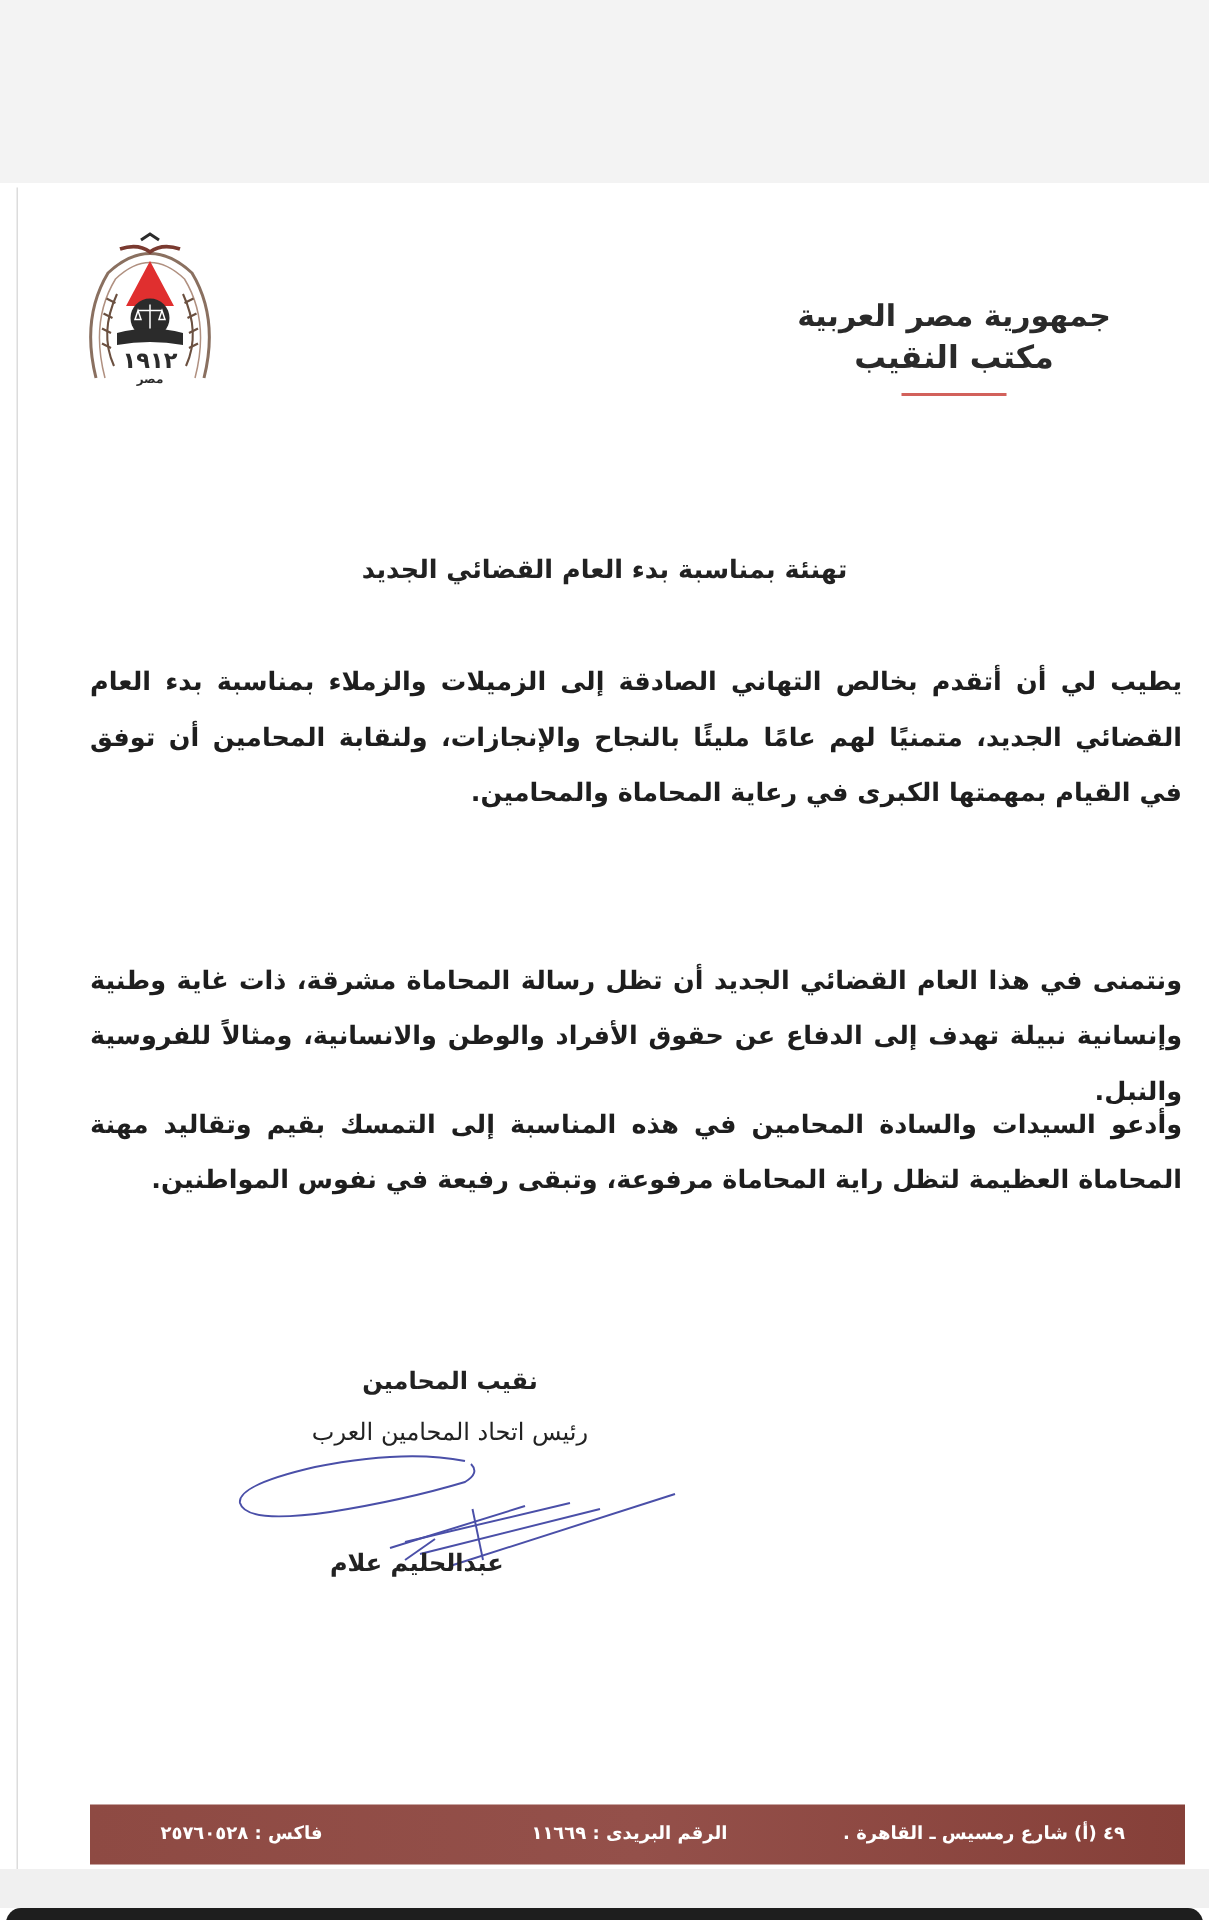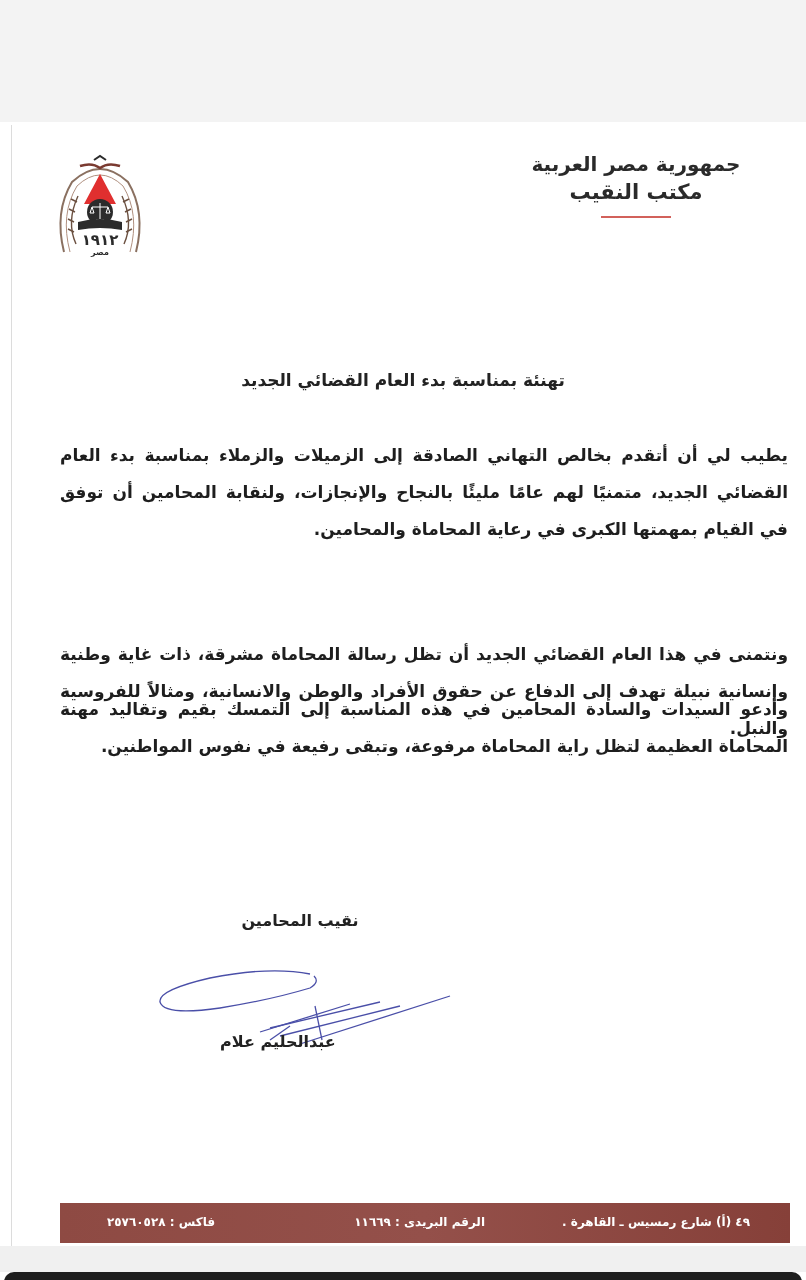--- a/index.html
+++ b/index.html
@@ -8,35 +8,35 @@
     background: #ffffff;
     font-family: "DejaVu Sans", "Liberation Sans", sans-serif;
     color: #1a1a1a;
   }
   .top-gray { position: absolute; left: 0; top: 0; width: 806px; height: 122px; background: #f3f3f3; }
   .left-rule { position: absolute; left: 11px; top: 125px; width: 1px; height: 1123px; background: #dcdcdc; }
   .bottom-strip { position: absolute; left: 0; top: 1246px; width: 806px; height: 26px; background: #f0f0f0; }
   .bottom-dark { position: absolute; left: 4px; top: 1272px; width: 798px; height: 12px; background: #1e1e1e; border-radius: 10px 10px 0 0; }
 
   .letterhead { position: absolute; right: 20px; top: 150px; width: 300px; text-align: center; direction: rtl; }
-  .lh-line1 { font-weight: bold; font-size: 20px; color: #2a2a2a; line-height: 28px; }
+  .lh-line1 { font-weight: bold; font-size: 20px; color: #2a2a2a; line-height: 28px; margin-top: 46px; }
   .lh-line2 { font-weight: bold; font-size: 22px; color: #8b3a34; line-height: 30px; }
   .lh-line3 { font-weight: bold; font-size: 21px; color: #2a2a2a; line-height: 28px; }
   .lh-rule { width: 70px; height: 2px; background: #d2615b; margin: 10px auto 0; }
 
   .logo { position: absolute; left: 50px; top: 152px; width: 100px; height: 112px; }
 
   .title { position: absolute; left: 0; top: 370px; width: 806px; text-align: center; direction: rtl;
            font-weight: bold; font-size: 17px; color: #222; }
 
   .body-text { position: absolute; left: 60px; width: 728px; direction: rtl; text-align: justify;
                font-weight: bold; font-size: 17px; line-height: 37px; color: #1e1e1e; }
   .p1 { top: 437px; }
   .p2 { top: 636px; }
-  .p3 { top: 691px; }
+  .p3 { top: 732px; }
 
   .signature { position: absolute; left: 150px; top: 910px; width: 300px; direction: rtl; text-align: center; }
   .sig-title { font-weight: bold; font-size: 16px; line-height: 22px; color: #222; }
   .sig-role { font-size: 16px; line-height: 30px; color: #222; margin-top: 8px; }
   .sig-name { position: absolute; left: 220px; top: 1032px; font-weight: bold; font-size: 16px; color: #222; direction: rtl; }
   .sig-scribble { position: absolute; left: 150px; top: 958px; width: 320px; height: 100px; }
 
   .footer { position: absolute; left: 60px; top: 1203px; width: 730px; height: 40px;
             background: linear-gradient(90deg, #8e4a43 0%, #94504a 50%, #864039 100%);
             direction: rtl; color: #ffffff; font-weight: bold; font-size: 12px; }
@@ -99,20 +99,21 @@
 </div>
 
 <div class="title">تهنئة بمناسبة بدء العام القضائي الجديد</div>
 
 <div class="body-text p1">يطيب لي أن أتقدم بخالص التهاني الصادقة إلى الزميلات والزملاء بمناسبة بدء العام القضائي الجديد، متمنيًا لهم عامًا مليئًا بالنجاح والإنجازات، ولنقابة المحامين أن توفق في القيام بمهمتها الكبرى في رعاية المحاماة والمحامين.</div>
 <div class="body-text p2">ونتمنى في هذا العام القضائي الجديد أن تظل رسالة المحاماة مشرقة، ذات غاية وطنية وإنسانية نبيلة تهدف إلى الدفاع عن حقوق الأفراد والوطن والانسانية، ومثالاً للفروسية والنبل.</div>
 <div class="body-text p3">وأدعو السيدات والسادة المحامين في هذه المناسبة إلى التمسك بقيم وتقاليد مهنة المحاماة العظيمة لتظل راية المحاماة مرفوعة، وتبقى رفيعة في نفوس المواطنين.</div>
 
 <div class="signature">
   <div class="sig-title">نقيب المحامين</div>
+  <div class="sig-role">رئيس اتحاد المحامين العرب</div>
 </div>
 
 <svg class="sig-scribble" viewBox="0 0 320 100">
   <g fill="none" stroke="#4a4fa8" stroke-width="1.3">
     <path d="M160 16 Q120 8 60 20 Q8 32 10 44 Q14 58 70 50 Q120 42 160 30 Q170 24 164 18"></path>
     <path d="M110 74 L200 46"></path>
     <path d="M120 70 L230 44"></path>
     <path d="M130 78 L250 48"></path>
     <path d="M150 86 L300 38"></path>
     <path d="M165 48 L172 82"></path>

